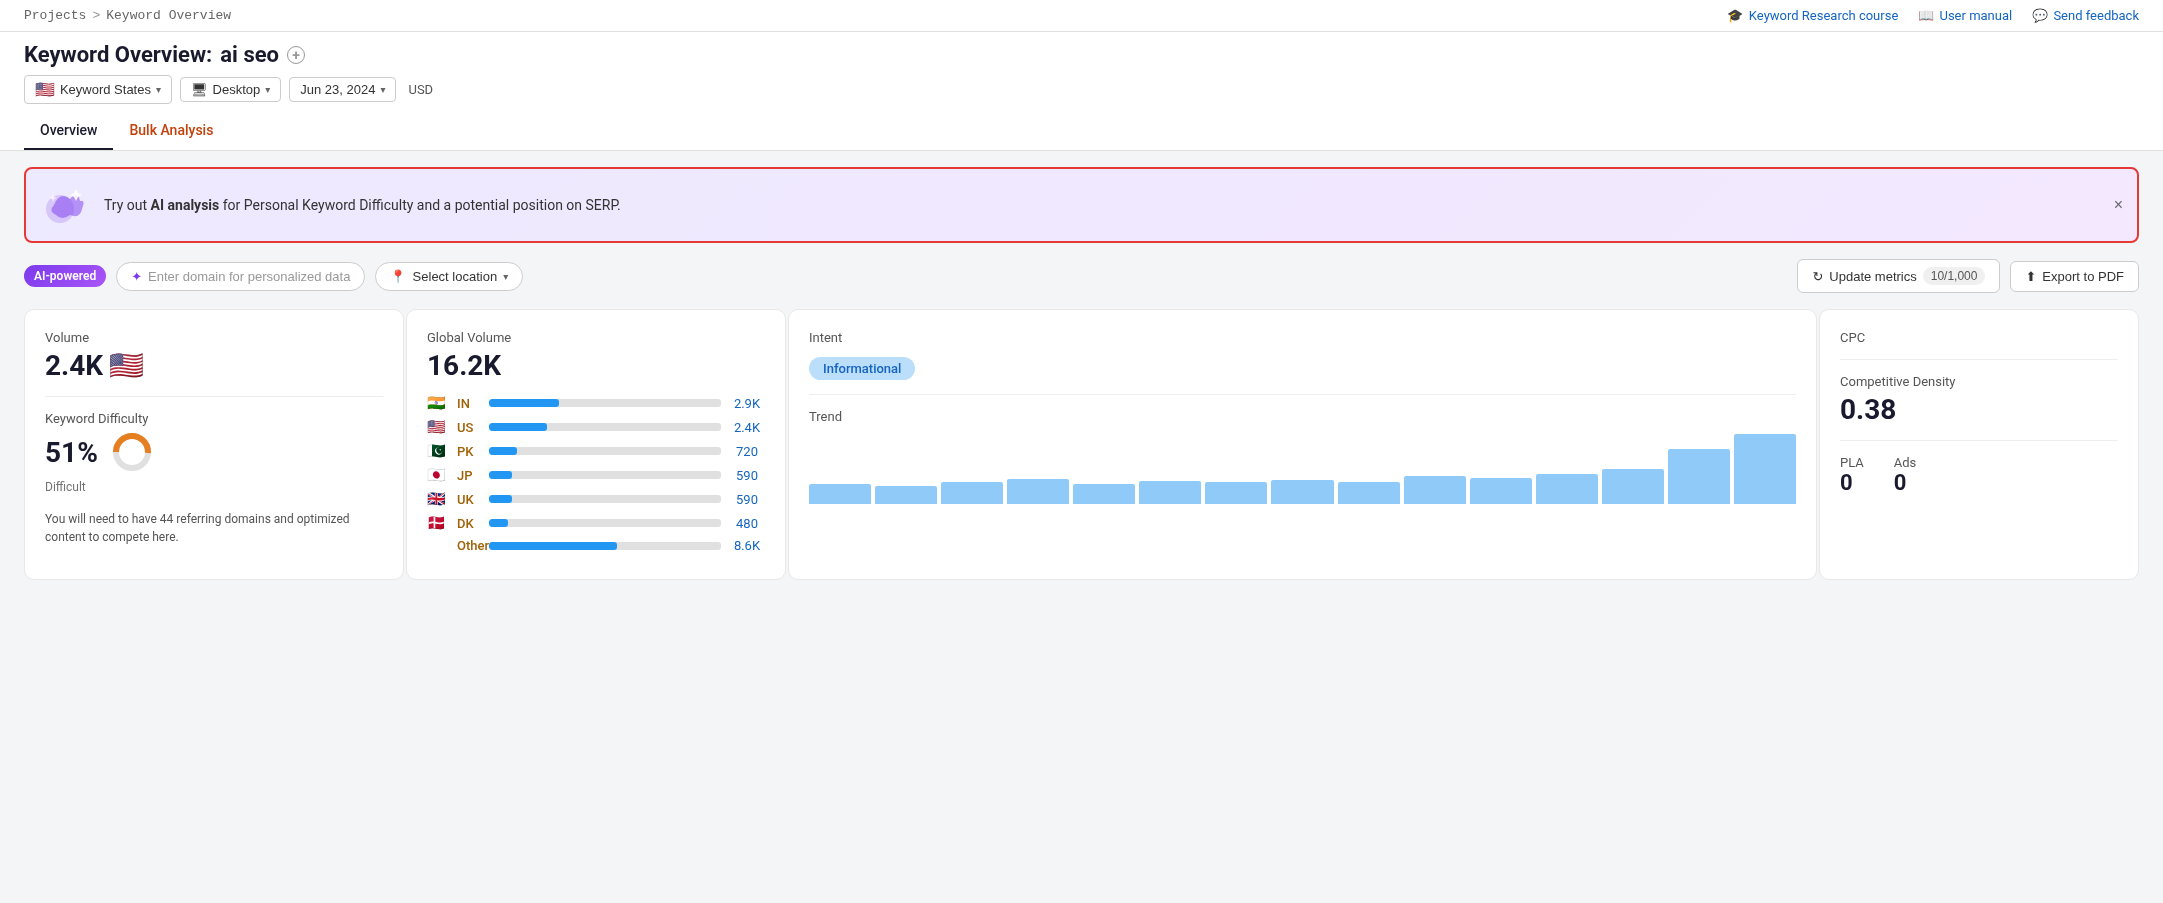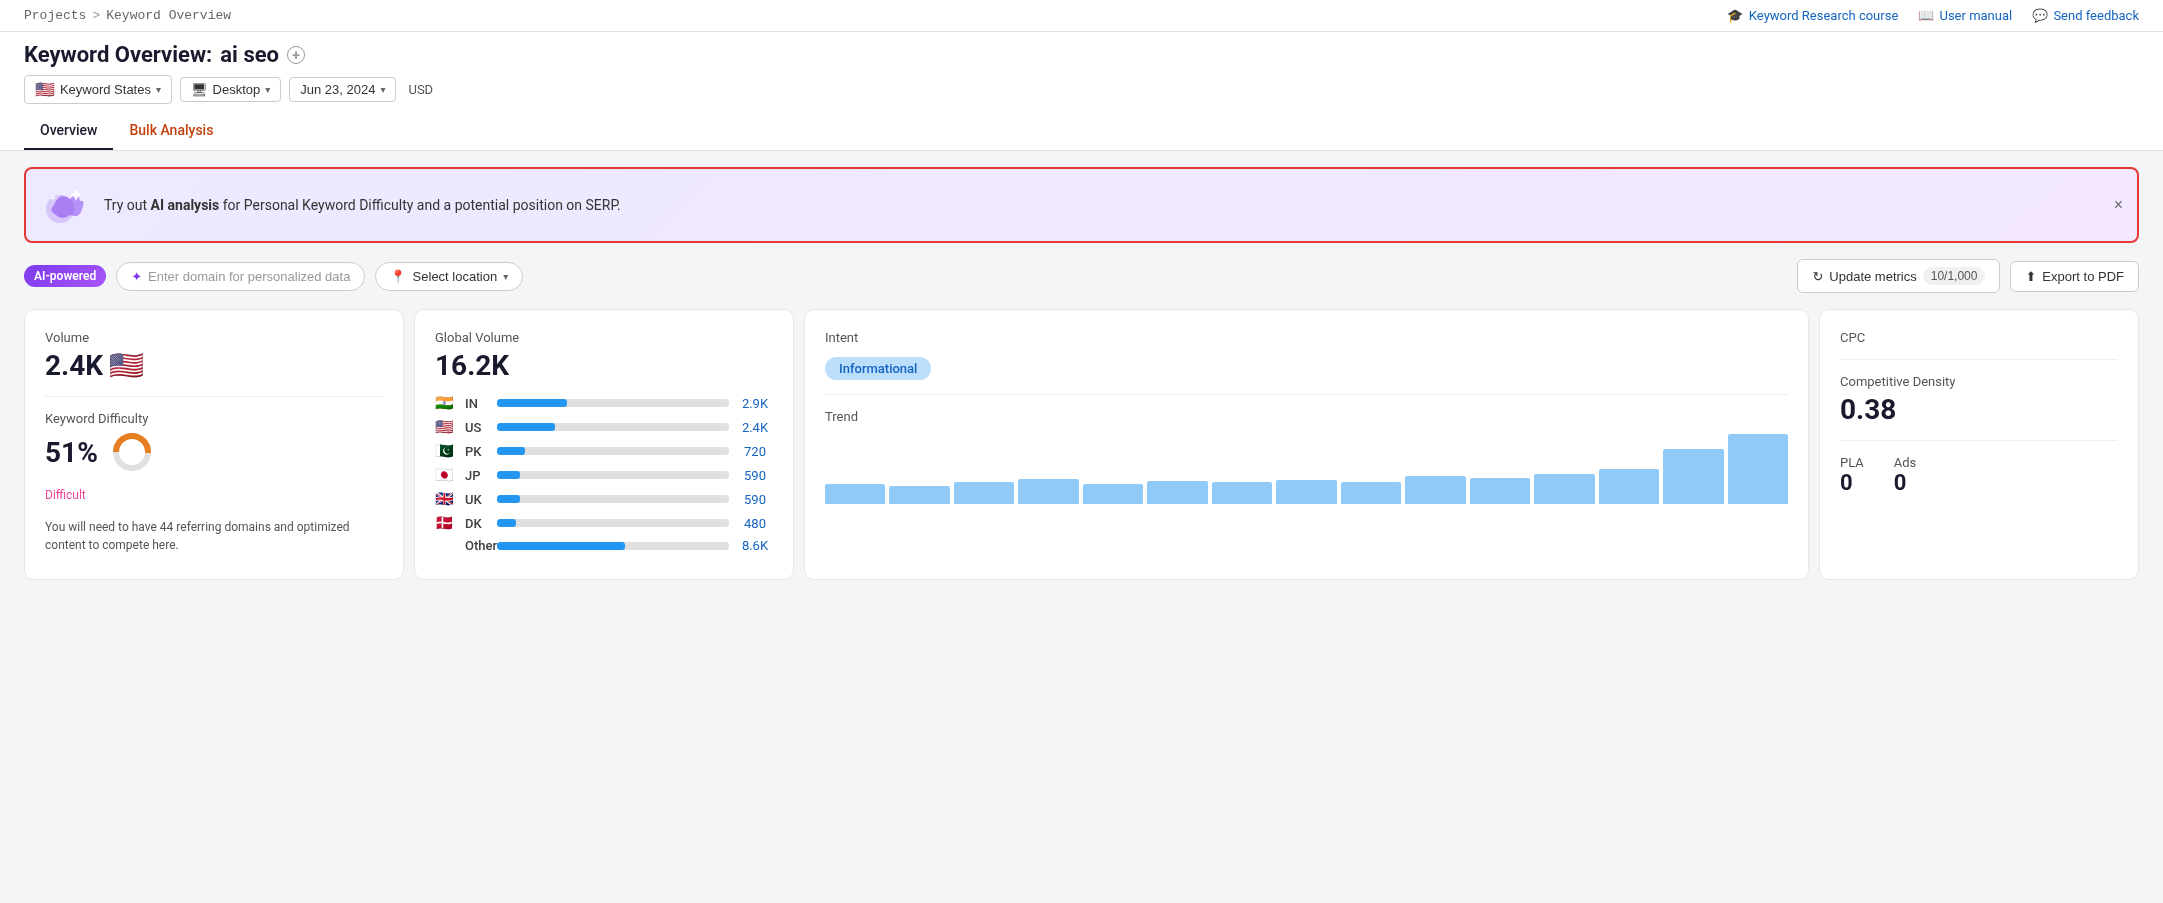--- a/index.html
+++ b/index.html
@@ -210,21 +210,21 @@
       border-radius: 6px;
       background: #fff;
       cursor: pointer;
       font-size: 13px;
       color: #333;
     }
     
     .cards-grid {
       display: grid;
       grid-template-columns: 380px 380px 1fr 320px;
-      gap: 10px;
+      gap: 2px;
     }
     .card {
       background: #fff;
       border-radius: 10px;
       padding: 20px;
       border: 1px solid #e8e8e8;
     }
     .card-label {
       font-size: 13px;
       color: #555;
@@ -244,33 +244,33 @@
       font-size: 28px;
       font-weight: 700;
       display: flex;
       align-items: center;
       gap: 12px;
     }
     .donut {
       width: 44px;
       height: 44px;
     }
-    .kd-sub { font-size: 12px; color: #ec4899; margin-top: 14px; }
+    .kd-sub { font-size: 12px; color: #737373; margin-top: 6px; }
     .kd-desc { font-size: 12px; color: #555; margin-top: 16px; line-height: 1.5; }
     
     .global-val { font-size: 28px; font-weight: 700; margin-bottom: 12px; }
     .country-row {
       display: flex;
       align-items: center;
       gap: 8px;
       margin-bottom: 6px;
       font-size: 13px;
     }
     .country-flag { font-size: 15px; width: 22px; }
-    .country-code { width: 24px; color: #404040; font-weight: 500; }
+    .country-code { width: 24px; color: #a16207; font-weight: 500; }
     .bar-bg {
       flex: 1;
       background: #e0e0e0;
       border-radius: 3px;
       height: 8px;
       overflow: hidden;
     }
     .bar-fill {
       height: 100%;
       border-radius: 3px;

